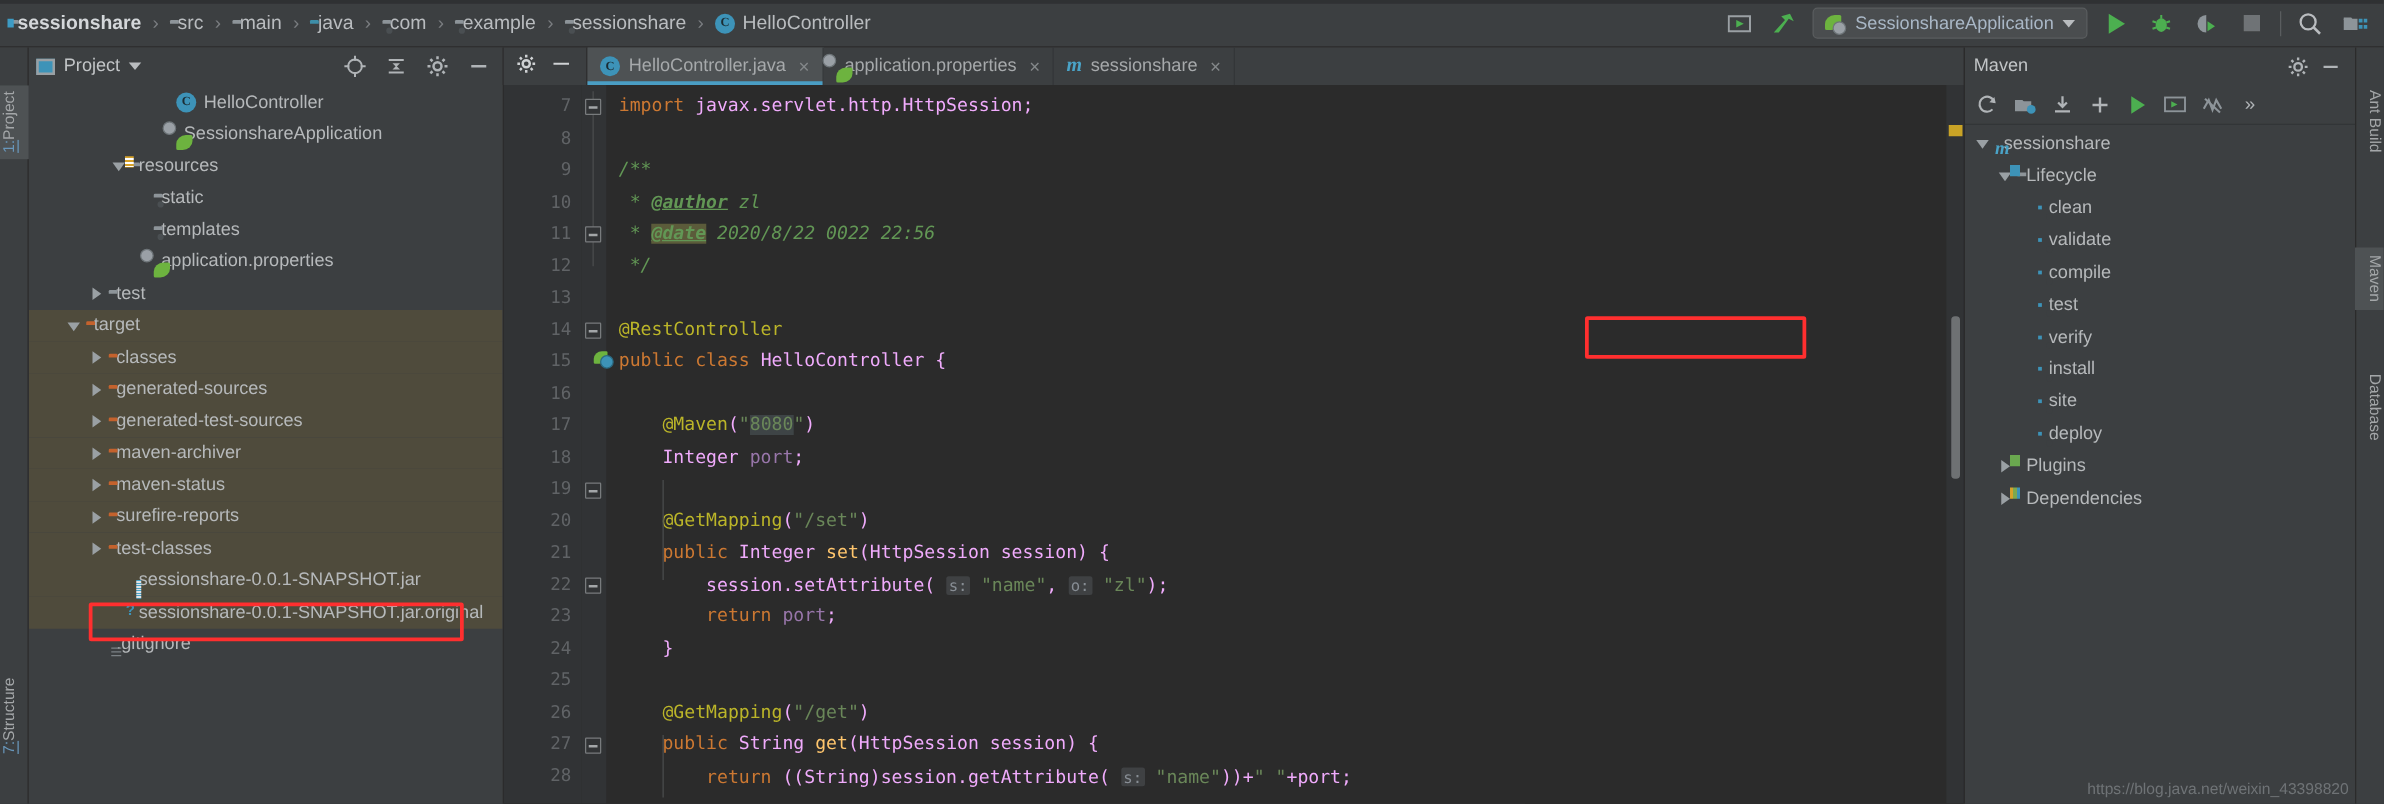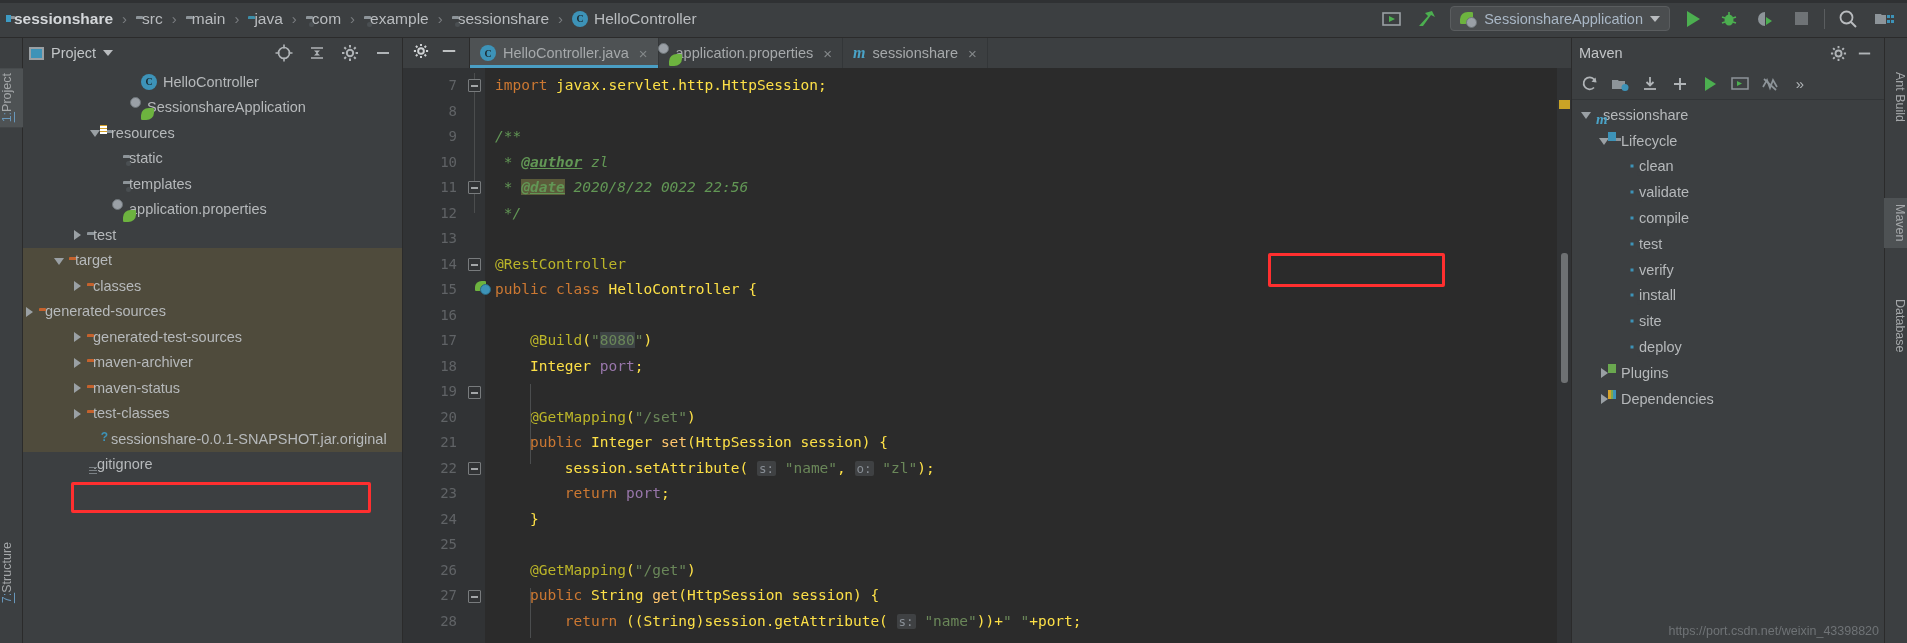--- a/index.html
+++ b/index.html
@@ -134,21 +134,21 @@
 
   .codearea { flex:1; padding-top:5px; position:relative; overflow:hidden; }
   .cline { height:25.5px; line-height:25.5px; white-space:pre; padding-left:10px; }
   .kw { color:#cc7832; }
   .ann { color:#bbb529; }
   .str { color:#6a8759; }
   .num { color:#6897bb; }
   .cmt { color:#629755; font-style:italic; }
   .cmt-tag { color:#629755; font-style:italic; font-weight:bold; text-decoration:underline; }
   .cmt-tag-hl { color:#629755; font-style:italic; font-weight:bold; text-decoration:underline; background:#5b5b3a; }
-  .txt { color:#fde047; }
+  .txt { color:#f0abfc; }
   .fld { color:#9876aa; }
   .mth { color:#ffc66d; }
   .hint { color:#888e95; background:#3f4143; border-radius:2px; padding:0 2px; font-size:12.5px; }
   .hl8080 { background:#3e4446; }
 
   .vline { position:absolute; width:1px; background:#4b4d4e; }
   .gutmark { position:absolute; left:38px; }
   .springmark { width:15px; height:14px; position:relative; }
   .springmark::before{content:"";position:absolute;left:0;top:1px;width:11px;height:10px;background:#6db33f;border-radius:60% 10% 60% 10%;}
   .springmark::after{content:"";position:absolute;right:-1px;bottom:-1px;width:9px;height:9px;border-radius:50%;background:#3d93b8;border:1px solid #2b6a82;}
@@ -403,54 +403,68 @@
             </span>
             <span class="tlbl">target</span>
           </div>
           <div class="row target-bg" style="padding-left: 48px;">
             <span class="arrow right"></span>
             <span class="ticon">
               <span class="ic"><span class="folder orange"></span></span>
             </span>
             <span class="tlbl">classes</span>
           </div>
-          <div class="row target-bg" style="">
-            <span class="arrow right"></span>
-            <span class="ticon">
-              <span class="ic"><span class="folder orange"></span></span>
-            </span>
-            <span class="tlbl">generated-sources</span>
-          </div>
           <div class="row target-bg" style="padding-left: 48px;">
             <span class="arrow right"></span>
             <span class="ticon">
               <span class="ic"><span class="folder orange"></span></span>
             </span>
-            <span class="tlbl">generated-test-sources</span>
+            <span class="tlbl">generated-sources</span>
           </div>
           <div class="row target-bg" style="padding-left: 48px;">
             <span class="arrow right"></span>
             <span class="ticon">
               <span class="ic"><span class="folder orange"></span></span>
             </span>
-            <span class="tlbl">maven-archiver</span>
+            <span class="tlbl">generated-test-sources</span>
           </div>
           <div class="row target-bg" style="padding-left: 48px;">
             <span class="arrow right"></span>
             <span class="ticon">
               <span class="ic"><span class="folder orange"></span></span>
             </span>
-            <span class="tlbl">maven-status</span>
+            <span class="tlbl">maven-archiver</span>
           </div>
           <div class="row target-bg" style="padding-left: 48px;">
             <span class="arrow right"></span>
             <span class="ticon">
               <span class="ic"><span class="folder orange"></span></span>
             </span>
+            <span class="tlbl">maven-status</span>
+          </div>
+          <div class="row target-bg" style="padding-left: 48px;">
+            <span class="arrow right"></span>
+            <span class="ticon">
+              <span class="ic"><span class="folder orange"></span></span>
+            </span>
+            <span class="tlbl">surefire-reports</span>
+          </div>
+          <div class="row target-bg" style="padding-left: 48px;">
+            <span class="arrow right"></span>
+            <span class="ticon">
+              <span class="ic"><span class="folder orange"></span></span>
+            </span>
             <span class="tlbl">test-classes</span>
+          </div>
+          <div class="row target-bg" style="padding-left: 66px;">
+            <span class="arrow"></span>
+            <span class="ticon">
+              <span class="ic"><span class="jar"></span></span>
+            </span>
+            <span class="tlbl">sessionshare-0.0.1-SNAPSHOT.jar</span>
           </div>
           <div class="row target-bg" style="padding-left: 66px;">
             <span class="arrow"></span>
             <span class="ticon">
               <span class="ic"><span class="jarq"></span></span>
             </span>
             <span class="tlbl">sessionshare-0.0.1-SNAPSHOT.jar.original</span>
           </div>
           <div class="row" style="padding-left: 48px;">
             <span class="arrow"></span>
@@ -538,21 +552,21 @@
         <div class="cline"><span class="kw">import </span><span class="txt">javax.servlet.http.HttpSession;</span></div>
             <div class="cline">&nbsp;</div>
             <div class="cline"><span class="cmt">/**</span></div>
             <div class="cline"><span class="cmt"> * </span><span class="cmt-tag">@author</span><span class="cmt"> zl</span></div>
             <div class="cline"><span class="cmt"> * </span><span class="cmt-tag-hl">@date</span><span class="cmt"> 2020/8/22 0022 22:56</span></div>
             <div class="cline"><span class="cmt"> */</span></div>
             <div class="cline">&nbsp;</div>
             <div class="cline"><span class="ann">@RestController</span></div>
             <div class="cline"><span class="kw">public class </span><span class="txt">HelloController {</span></div>
             <div class="cline">&nbsp;</div>
-            <div class="cline"><span class="txt">    </span><span class="ann">@Build</span><span class="txt">(</span><span class="str">"</span><span class="str hl8080">8080</span><span class="str">"</span><span class="txt">)</span></div>
+            <div class="cline"><span class="txt">    </span><span class="ann">@Maven</span><span class="txt">(</span><span class="str">"</span><span class="str hl8080">8080</span><span class="str">"</span><span class="txt">)</span></div>
             <div class="cline"><span class="txt">    Integer </span><span class="fld">port</span><span class="txt">;</span></div>
             <div class="cline">&nbsp;</div>
             <div class="cline"><span class="txt">    </span><span class="ann">@GetMapping</span><span class="txt">(</span><span class="str">"/set"</span><span class="txt">)</span></div>
             <div class="cline"><span class="txt">    </span><span class="kw">public </span><span class="txt">Integer </span><span class="mth">set</span><span class="txt">(HttpSession session) {</span></div>
             <div class="cline"><span class="txt">        session.setAttribute( </span><span class="hint">s:</span><span class="txt"> </span><span class="str">"name"</span><span class="txt">, </span><span class="hint">o:</span><span class="txt"> </span><span class="str">"zl"</span><span class="txt">);</span></div>
             <div class="cline"><span class="txt">        </span><span class="kw">return </span><span class="fld">port</span><span class="txt">;</span></div>
             <div class="cline"><span class="txt">    }</span></div>
             <div class="cline">&nbsp;</div>
             <div class="cline"><span class="txt">    </span><span class="ann">@GetMapping</span><span class="txt">(</span><span class="str">"/get"</span><span class="txt">)</span></div>
             <div class="cline"><span class="txt">    </span><span class="kw">public </span><span class="txt">String </span><span class="mth">get</span><span class="txt">(HttpSession session) {</span></div>
@@ -714,14 +728,14 @@
     <div class="rstrip">
       <div class="rtab" style="top:28px;">Ant Build</div>
       <div class="rtab active" style="top:160px;">Maven</div>
       <div class="rtab" style="top:255px;">Database</div>
     </div>
   </div>
 
   <div class="redbox" style="left:71px; top:482px; width:300px; height:31px;"></div>
   <div class="redbox" style="left:1268px; top:253px; width:177px; height:34px;"></div>
 
-  <div class="watermark">https://port.csdn.net/weixin_43398820</div>
+  <div class="watermark">https://blog.java.net/weixin_43398820</div>
 </div>
 
 </body></html>

